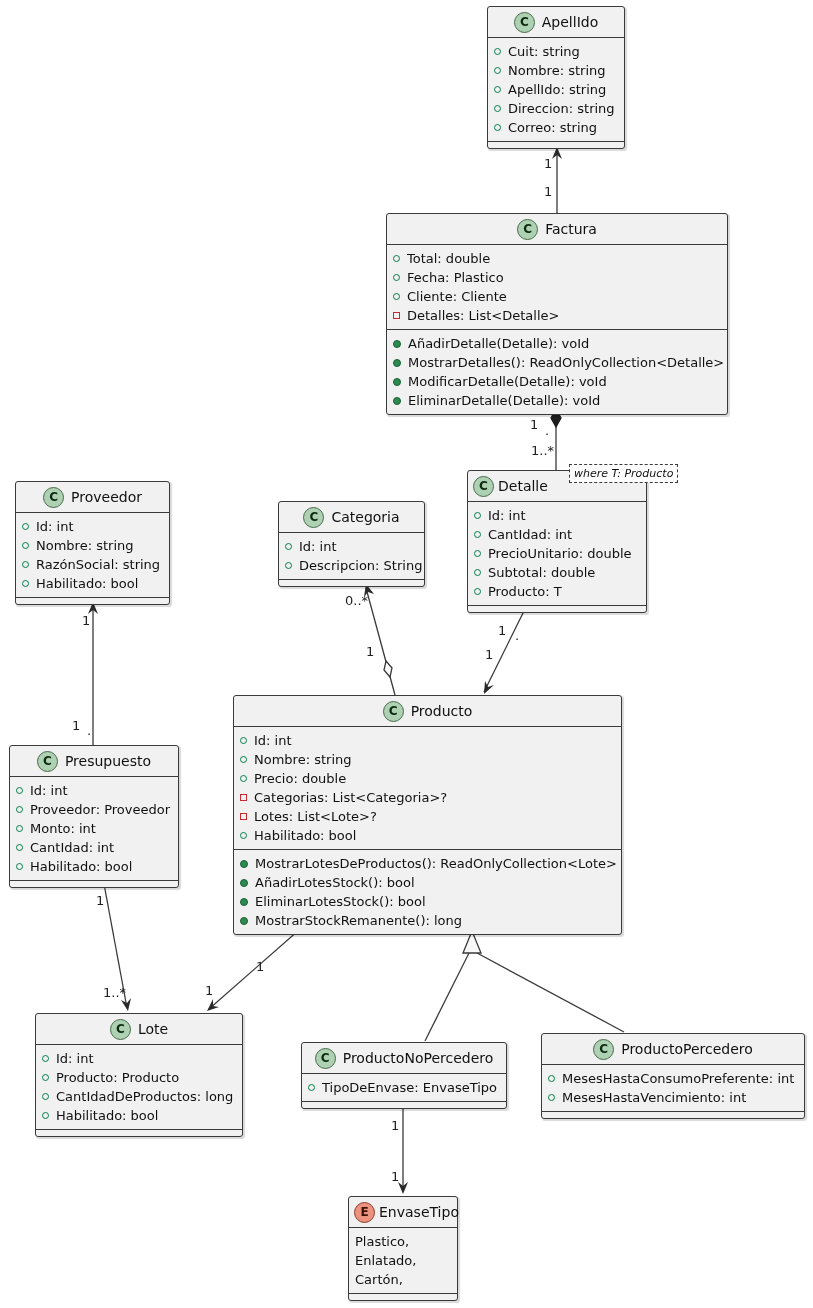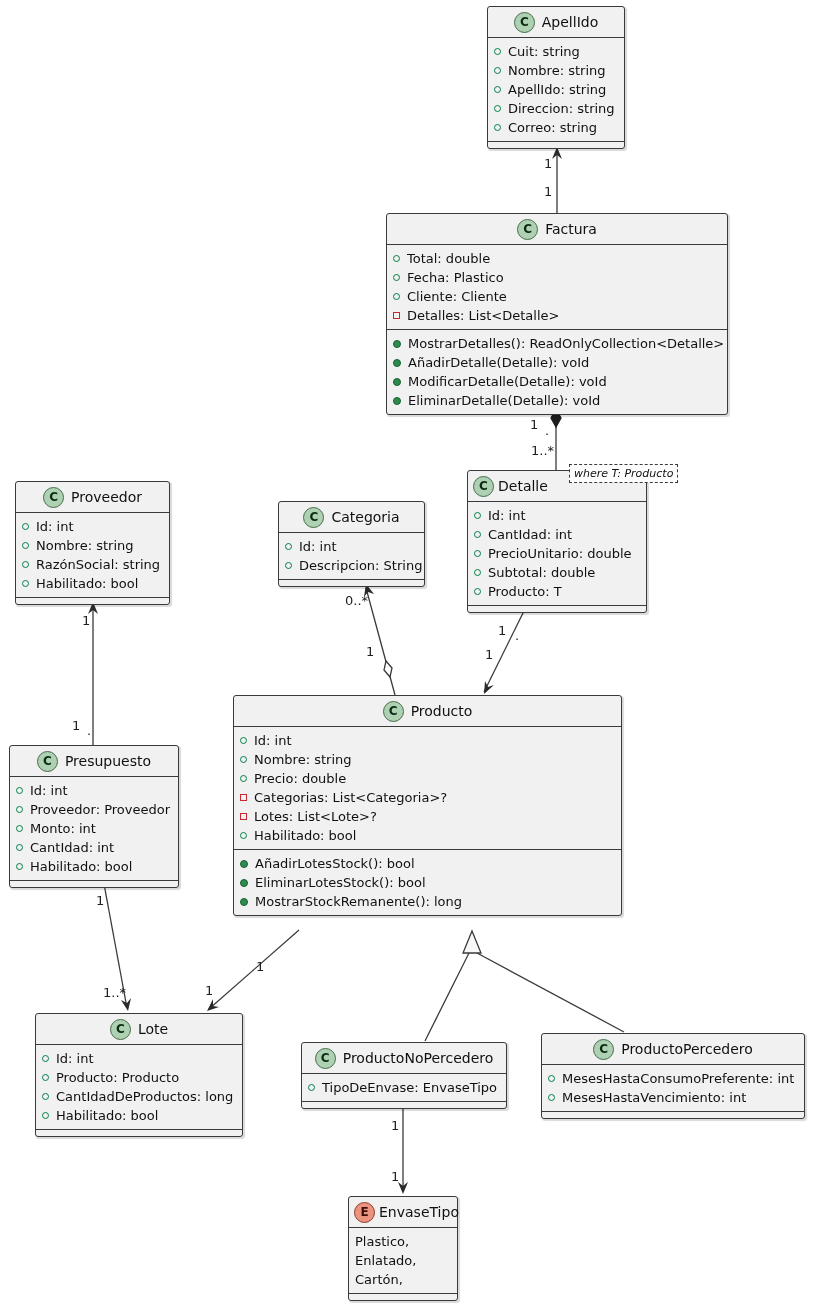--- a/index.html
+++ b/index.html
@@ -132,25 +132,25 @@
           <span>Cliente: Cliente</span>
         </div>
         <div class="member">
           <span class="vis field-private"></span>
           <span>Detalles: List&lt;Detalle&gt;</span>
         </div>
       </div>
     <div class="uml-section">
         <div class="member">
           <span class="vis method-public"></span>
+          <span>AñadirDetalle(Detalle): voId</span>
+        </div>
+        <div class="member">
+          <span class="vis method-public"></span>
           <span>MostrarDetalles(): ReadOnlyCollection&lt;Detalle&gt;</span>
-        </div>
-        <div class="member">
-          <span class="vis method-public"></span>
-          <span>AñadirDetalle(Detalle): voId</span>
         </div>
         <div class="member">
           <span class="vis method-public"></span>
           <span>ModificarDetalle(Detalle): voId</span>
         </div>
         <div class="member">
           <span class="vis method-public"></span>
           <span>EliminarDetalle(Detalle): voId</span>
         </div>
       </div>
@@ -287,20 +287,24 @@
         <div class="member">
           <span class="vis field-private"></span>
           <span>Lotes: List&lt;Lote&gt;?</span>
         </div>
         <div class="member">
           <span class="vis field-public"></span>
           <span>Habilitado: bool</span>
         </div>
       </div>
     <div class="uml-section">
+        <div class="member">
+          <span class="vis method-public"></span>
+          <span>MostrarLotesDeProductos(): ReadOnlyCollection&lt;Lote&gt;</span>
+        </div>
         <div class="member">
           <span class="vis method-public"></span>
           <span>AñadirLotesStock(): bool</span>
         </div>
         <div class="member">
           <span class="vis method-public"></span>
           <span>EliminarLotesStock(): bool</span>
         </div>
         <div class="member">
           <span class="vis method-public"></span>

